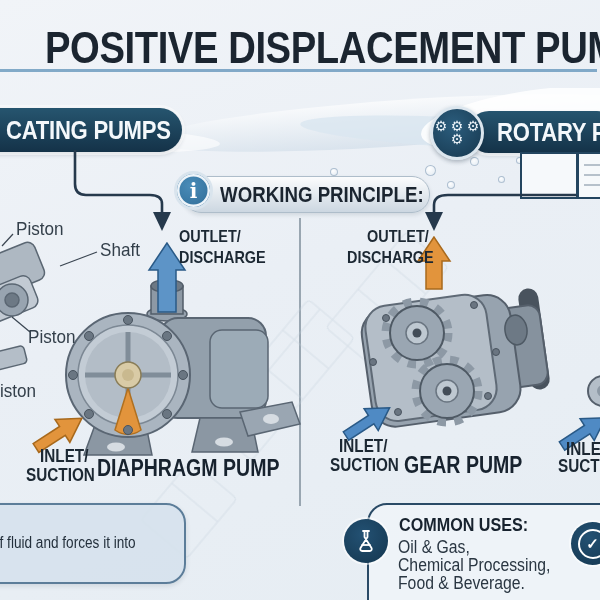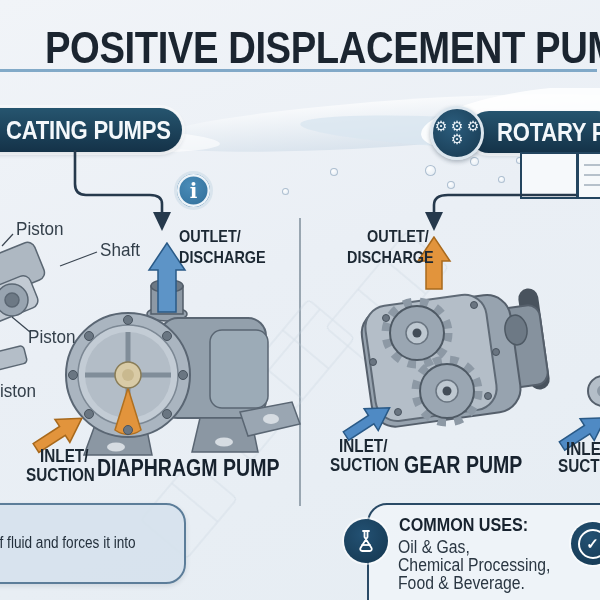--- a/index.html
+++ b/index.html
@@ -89,20 +89,23 @@
       <span>⚙</span>
   </div>
 
   <div class="abs panel" style="left:520px;top:152px;width:96px;height:43px;">
     <div class="vdiv" style="left:54px;"></div>
     <div class="hline" style="left:62px;width:30px;top:10px;"></div>
     <div class="hline" style="left:62px;width:30px;top:20px;"></div>
     <div class="hline" style="left:62px;width:30px;top:30px;"></div>
   </div>
 
+  <div class="abs wp-pill" style="left:183px;top:176px;width:245px;height:35px;">
+    <div class="abs wp-text" style="left:36px;top:0;line-height:35px;">WORKING PRINCIPLE:</div>
+  </div>
   <div class="abs info-circle" style="left:174px;top:171px;width:33px;height:33px;">
     <span class="info-glyph">i</span>
   </div>
 
   <div class="abs divider" style="left:299px;top:218px;height:288px;"></div>
 
   <svg width="600" height="600" viewBox="0 0 600 600">
     <defs>
       <g id="fatArrow">
         <polygon points="0,-5 30,-5 30,-13 52,0 30,13 30,5 0,5"></polygon>

